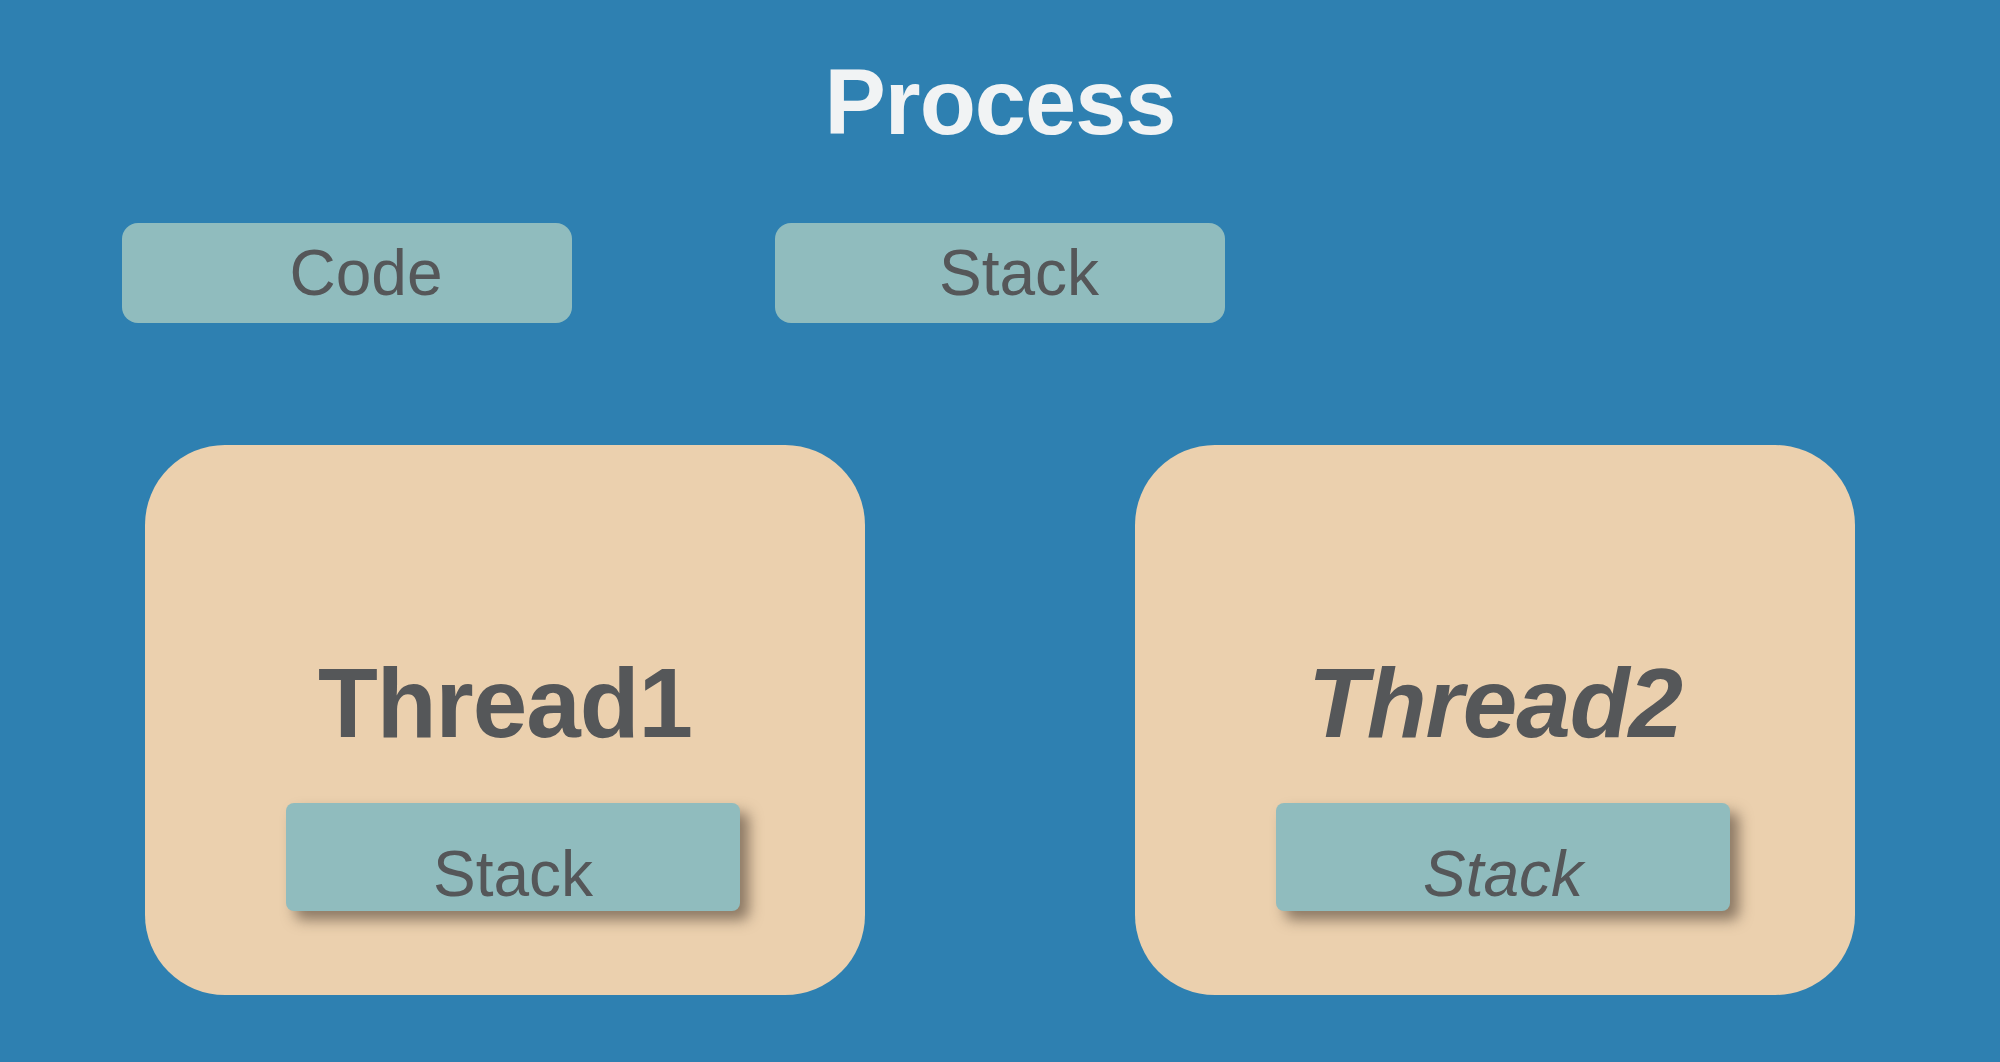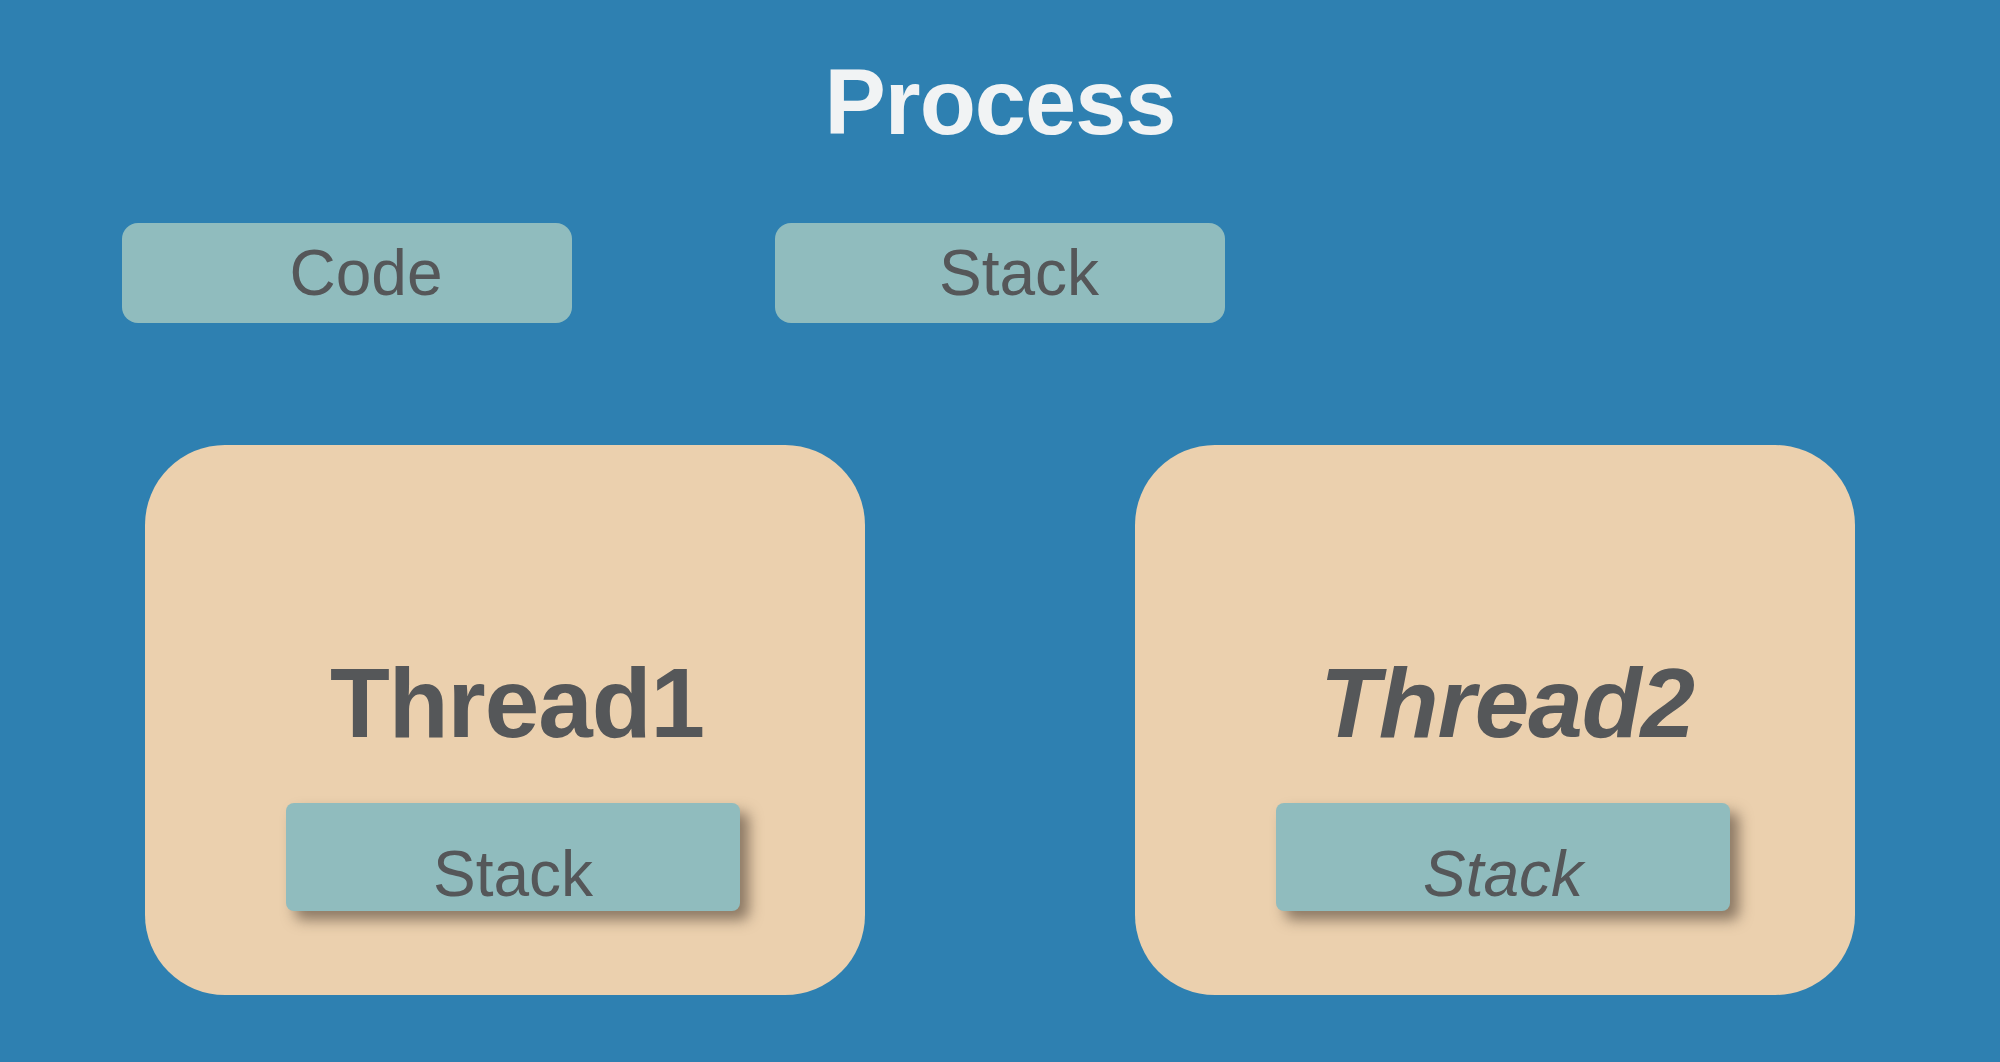--- a/index.html
+++ b/index.html
@@ -39,21 +39,21 @@
   .seg-data{left:775px;}
   .seg-heap{left:1429px;}
   .thread{
     position:absolute;top:445px;width:720px;height:550px;
     background:var(--thread-fill);
     border-radius:80px;
   }
   .thread-1{left:145px;}
   .thread-2{left:1135px;font-style:italic;}
   .thread-label{
-    position:absolute;top:205px;left:12px;width:100%;
+    position:absolute;top:205px;left:0;width:100%;
     text-align:center;
     font-size:98px;font-weight:bold;
     color:var(--text-dark);
     line-height:1.1;
     letter-spacing:-1px;
   }
   .stack{
     position:absolute;left:133px;top:358px;width:454px;height:108px;
     background:var(--segment-fill);
     border-radius:8px;

